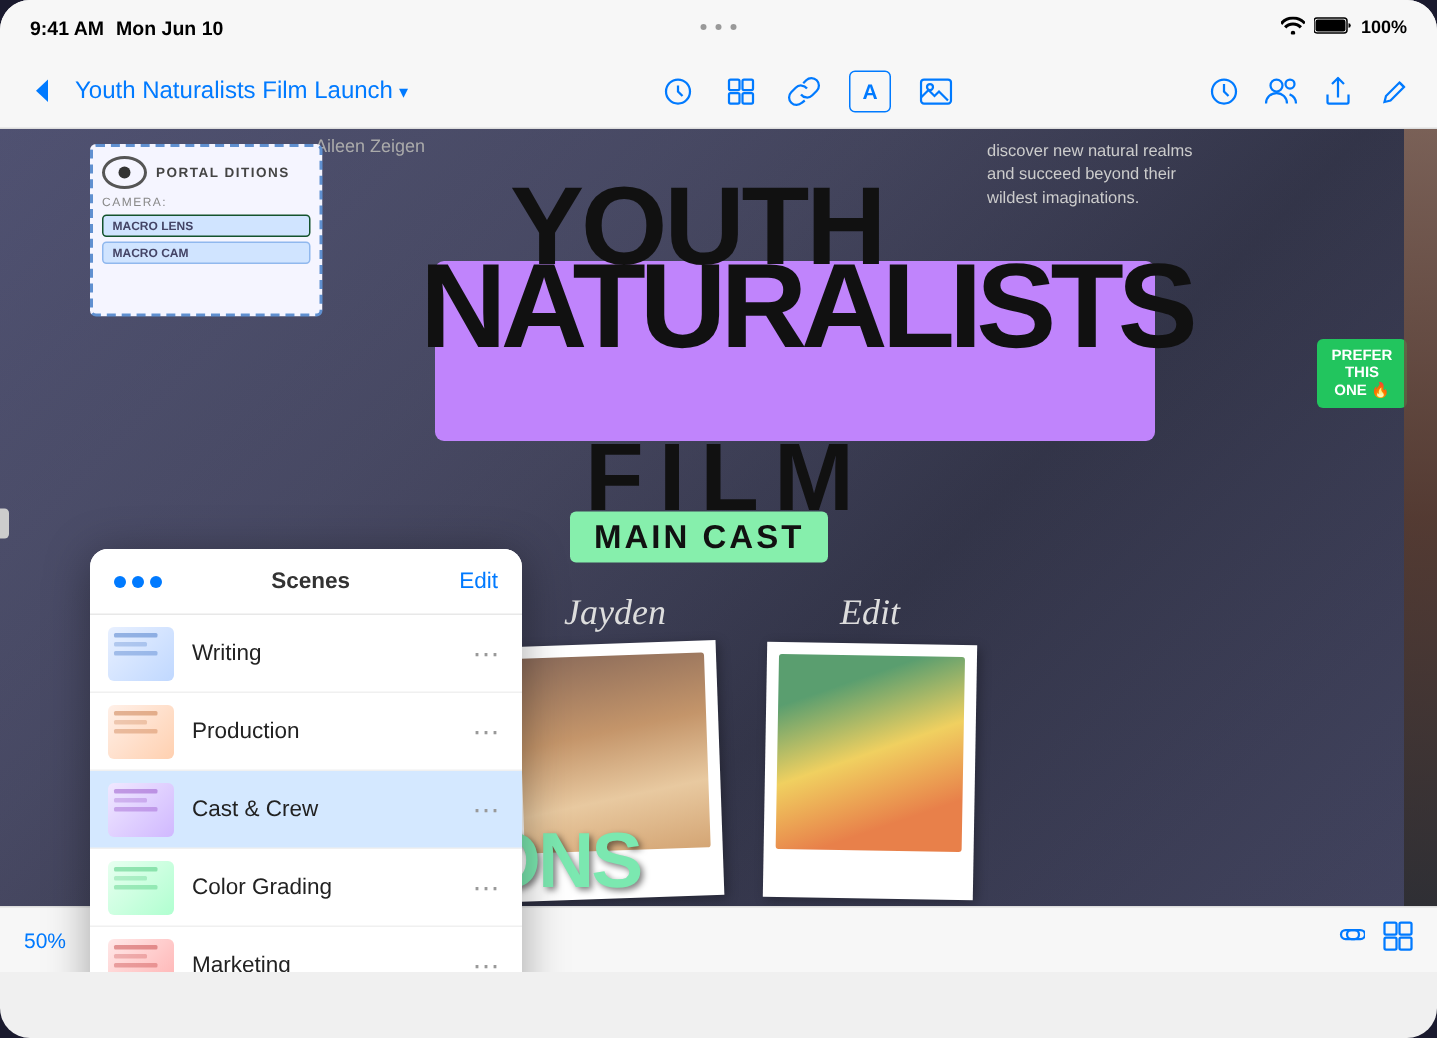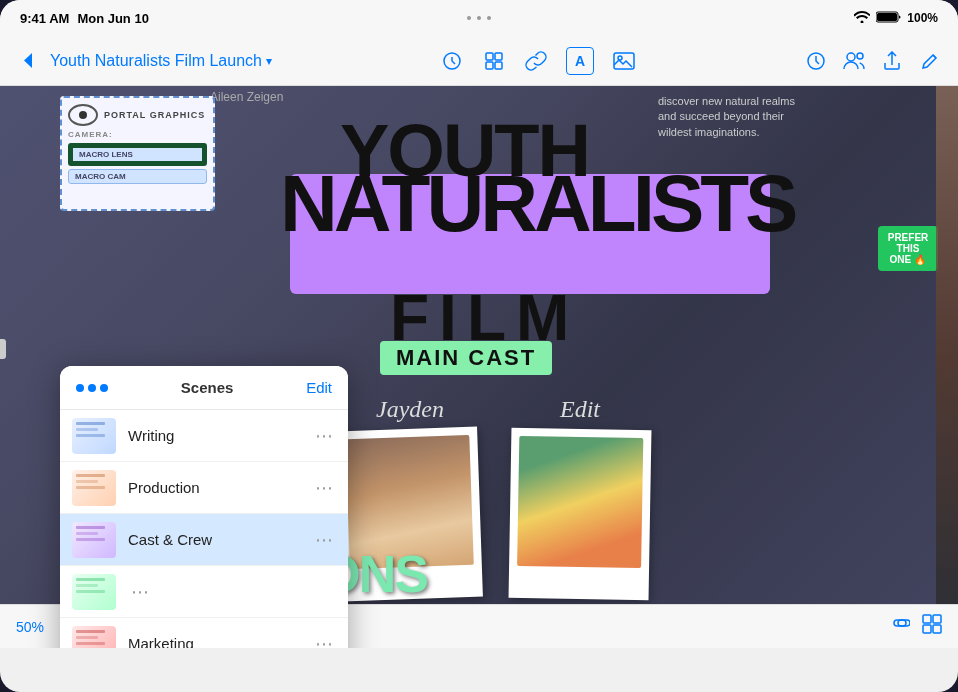--- a/index.html
+++ b/index.html
@@ -397,25 +397,25 @@
 
     <div class="canvas-author">Aileen Zeigen</div>
 
     <div class="canvas-note">discover new natural realms and succeed beyond their wildest imaginations.</div>
 
     <div class="camera-card">
       <div style="display:flex;align-items:center;gap:6px;margin-bottom:4px;">
         <div style="width:30px;height:22px;border:2px solid #555;border-radius:50%;display:flex;align-items:center;justify-content:center;">
           <div style="width:8px;height:8px;background:#333;border-radius:50%;"></div>
         </div>
-        <span style="font-size:9px;font-weight:700;letter-spacing:1px;color:#444;">PORTAL GRAPHICS</span>
-      </div>
-      <div style="font-size:8px;font-weight:700;letter-spacing:1px;color:#888;margin-bottom:4px;">CAMERA:</div>
+        <span style="font-size:9px;font-weight:700;letter-spacing:1px;color:#444;">PORTAL DITIONS</span>
+      </div>
+      <div style="font-size:8px;font-weight:400;letter-spacing:1px;color:#888;margin-bottom:4px;">CAMERA:</div>
       <div style="display:flex;flex-direction:column;gap:3px;">
-        <span style="display:inline-block;background:#d0e4ff;border:5px solid #14532d;padding:2px 6px;border-radius:3px;font-size:8px;font-weight:600;color:#446;">MACRO LENS</span>
+        <span style="display:inline-block;background:#d0e4ff;border:1px solid #14532d;padding:2px 6px;border-radius:3px;font-size:8px;font-weight:600;color:#446;">MACRO LENS</span>
         <span style="display:inline-block;background:#d0e4ff;border:1px solid #90b8ee;padding:2px 6px;border-radius:3px;font-size:8px;font-weight:600;color:#446;">MACRO CAM</span>
       </div>
     </div>
 
     <div style="position:absolute;top:22px;left:340px;font-size:74px;font-weight:900;color:#111;font-family:'Arial Black',sans-serif;text-transform:uppercase;letter-spacing:-2px;z-index:10;">YOUTH</div>
 
     <div style="position:absolute;top:88px;left:290px;width:480px;height:120px;background:#c084fc;border-radius:6px;z-index:8;"></div>
 
     <div style="position:absolute;top:195px;left:390px;font-size:64px;font-weight:900;color:#111;font-family:'Arial Black',sans-serif;text-transform:uppercase;letter-spacing:10px;z-index:10;">FILM</div>
 
@@ -505,20 +505,21 @@
         </div>
 
         <div class="scene-item">
           <div class="scene-thumbnail thumb-color">
             <div class="thumb-lines">
               <div class="thumb-line thumb-line-medium" style="background:rgba(70,200,120,0.5);"></div>
               <div class="thumb-line thumb-line-short" style="background:rgba(70,200,120,0.3);"></div>
               <div class="thumb-line thumb-line-medium" style="background:rgba(70,200,120,0.4);"></div>
             </div>
           </div>
+          <span class="scene-label">Color Grading</span>
           <div class="scene-menu">⋯</div>
         </div>
 
         <div class="scene-item">
           <div class="scene-thumbnail thumb-marketing">
             <div class="thumb-lines">
               <div class="thumb-line thumb-line-medium" style="background:rgba(200,70,70,0.5);"></div>
               <div class="thumb-line thumb-line-short" style="background:rgba(200,70,70,0.3);"></div>
               <div class="thumb-line thumb-line-medium" style="background:rgba(200,70,70,0.4);"></div>
             </div>

